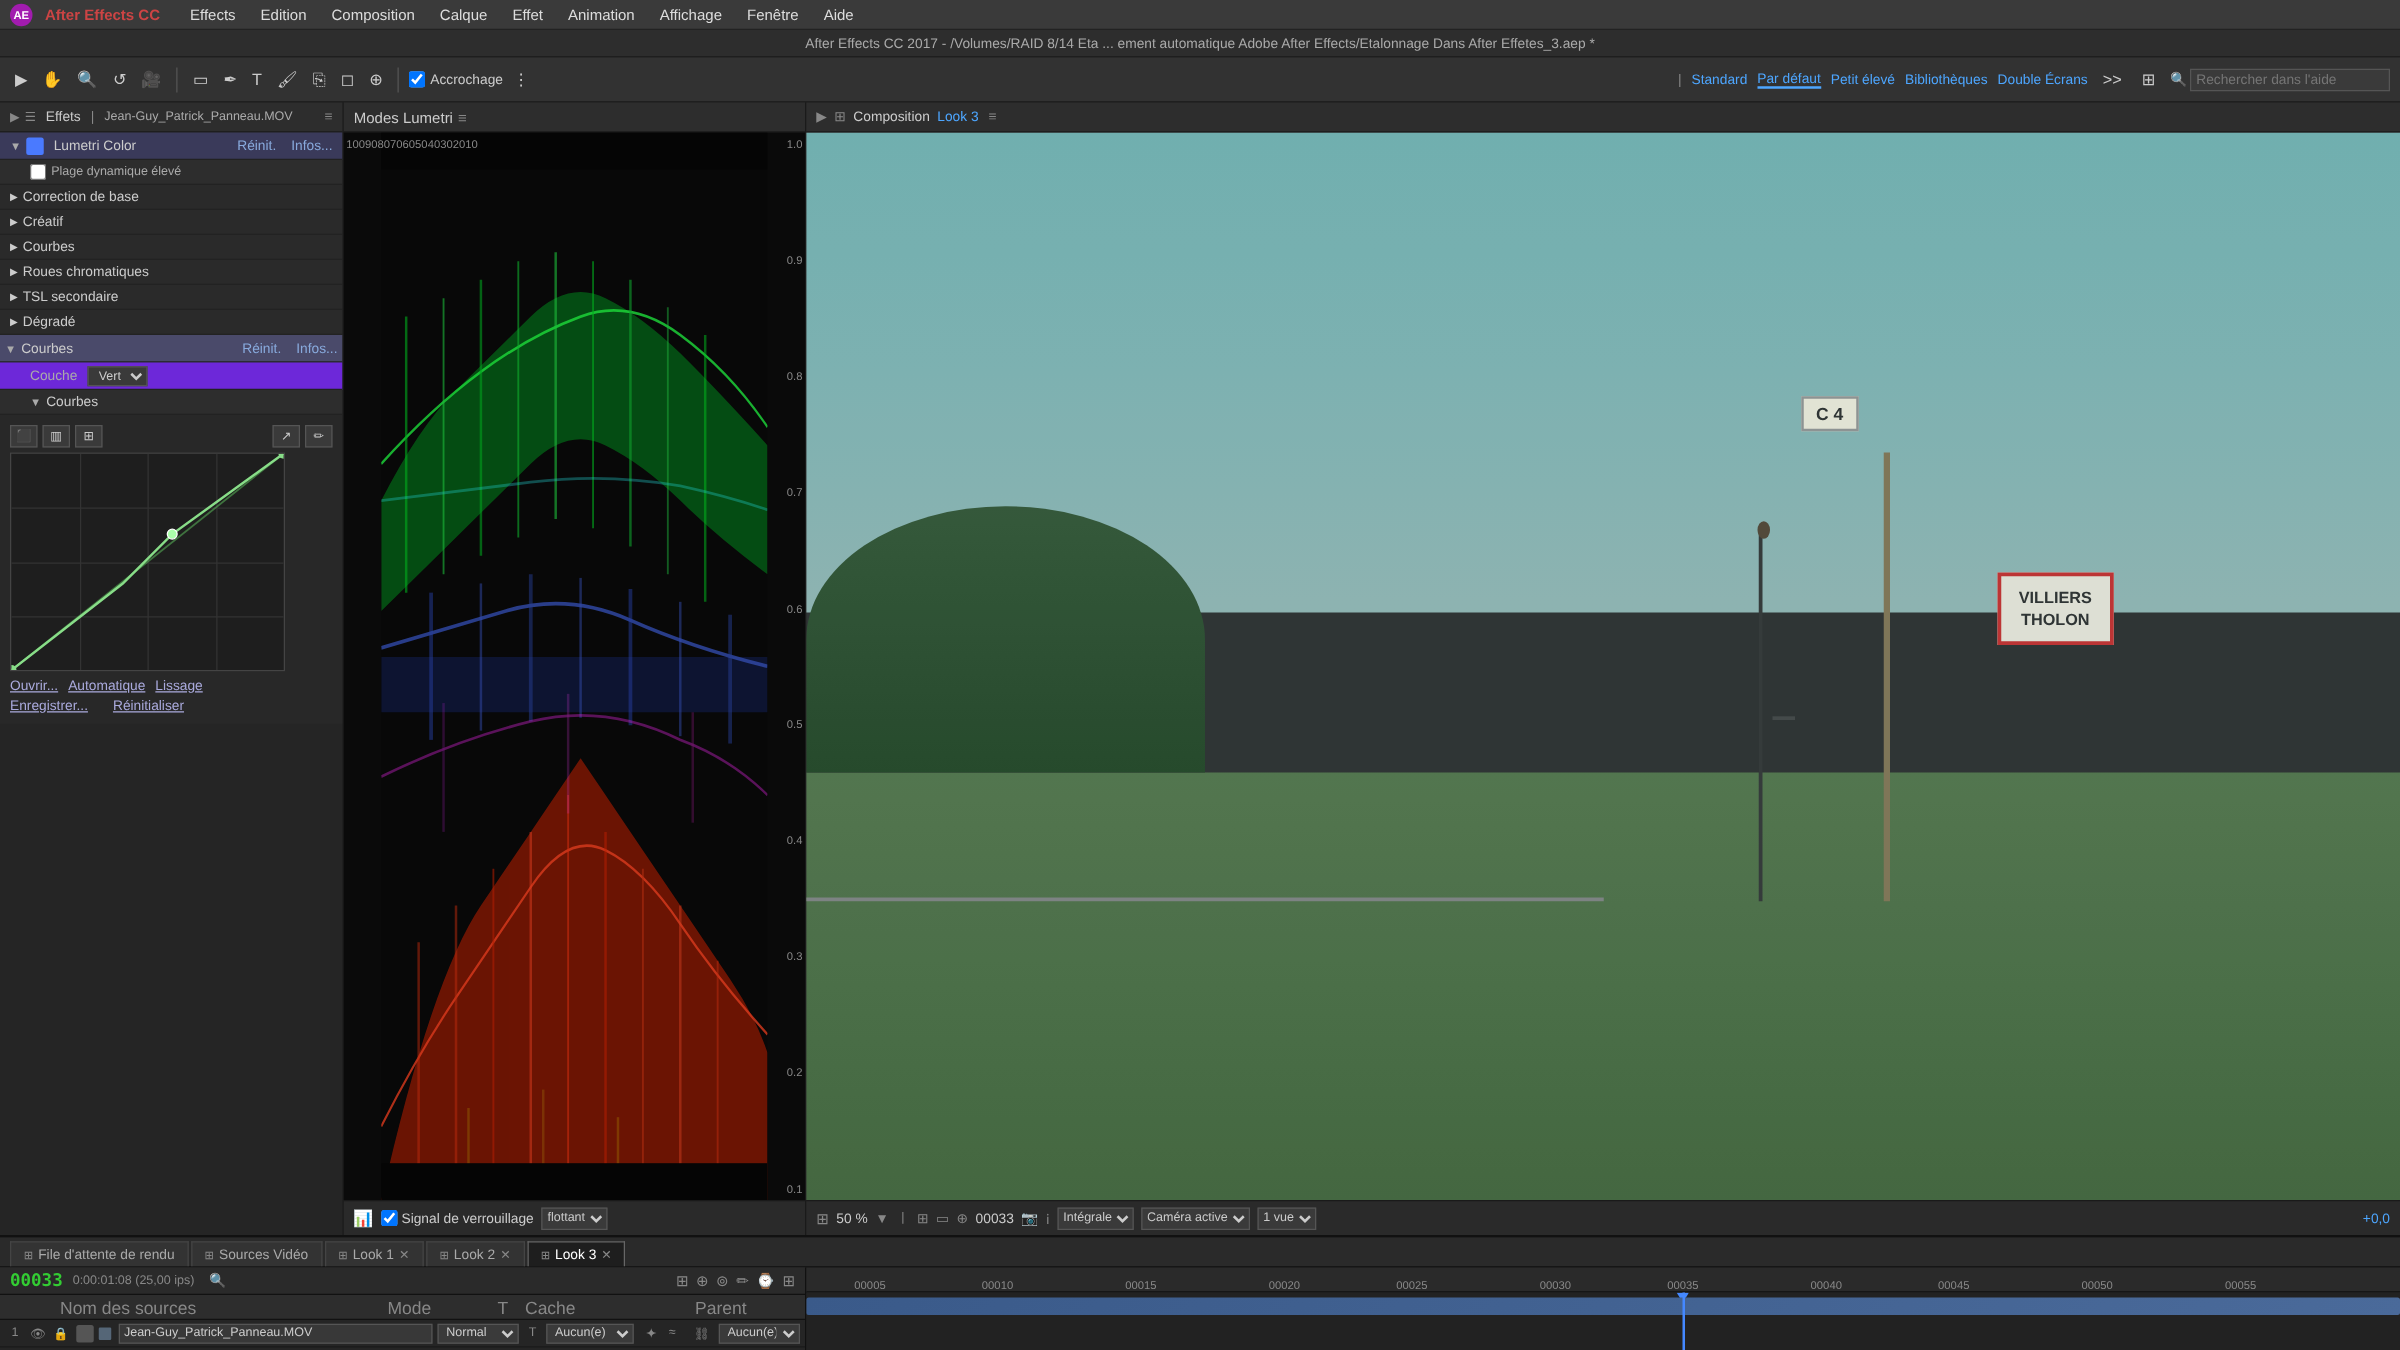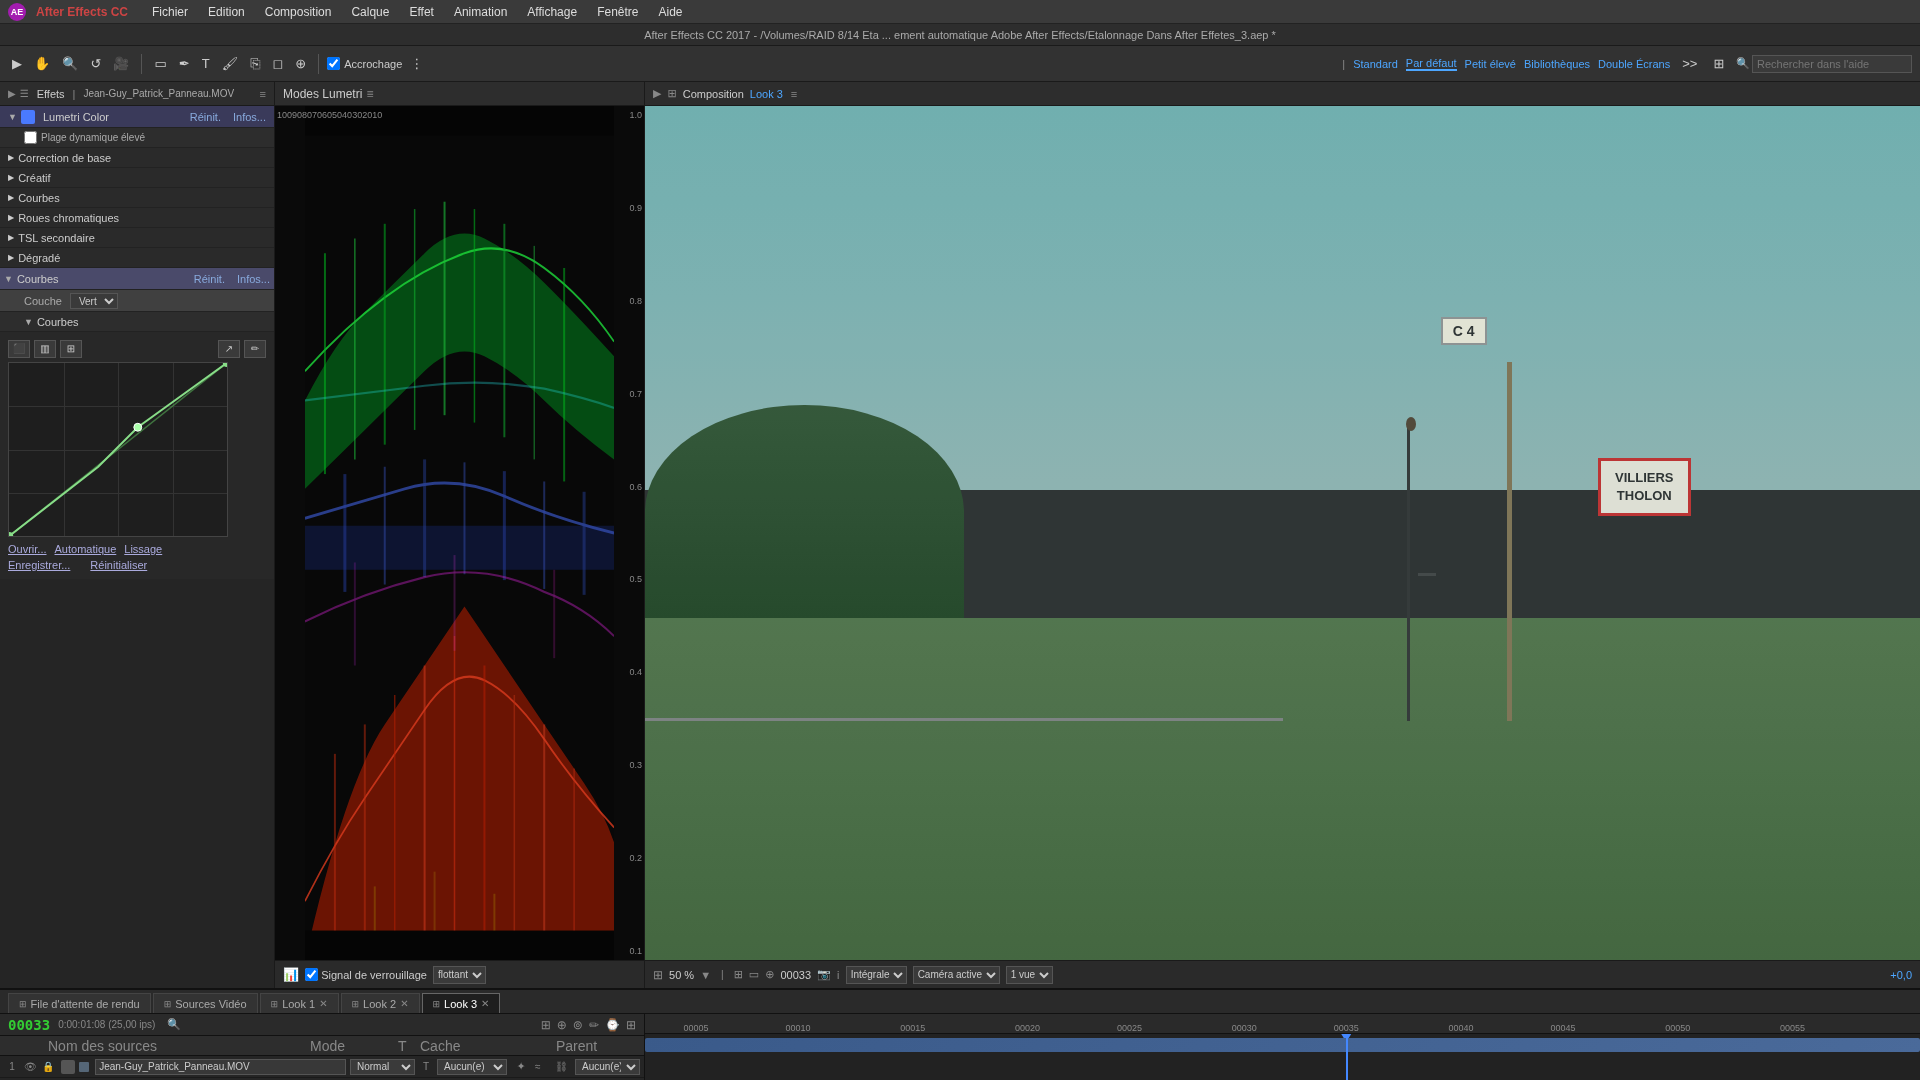--- a/index.html
+++ b/index.html
@@ -175,21 +175,21 @@
       border-bottom: 1px solid #222;
       font-size: 11px;
       color: #cccccc;
     }
     .courbes-subrow {
       display: flex;
       align-items: center;
       height: 22px;
       padding: 0 24px;
       font-size: 11px;
-      background: #404040;
+      background: #6d28d9;
       border-bottom: 1px solid #222;
     }
     .courbes-subrow label { color: #aaa; margin-right: 8px; }
     .courbes-select {
       background: #3a3a3a;
       border: 1px solid #555;
       color: #ccc;
       font-size: 10px;
       padding: 1px 4px;
       height: 16px;
@@ -555,21 +555,21 @@
     }
   </style>
 </head>
 <body>
 
 <div id="menu-bar">
   <div class="menu-logo">
     <span>AE</span>
   </div>
   <span class="menu-app-name">After Effects CC</span>
-  <span class="menu-item">Fichier</span>
+  <span class="menu-item">Effects</span>
   <span class="menu-item">Edition</span>
   <span class="menu-item">Composition</span>
   <span class="menu-item">Calque</span>
   <span class="menu-item">Effet</span>
   <span class="menu-item">Animation</span>
   <span class="menu-item">Affichage</span>
   <span class="menu-item">Fenêtre</span>
   <span class="menu-item">Aide</span>
 </div>
 

